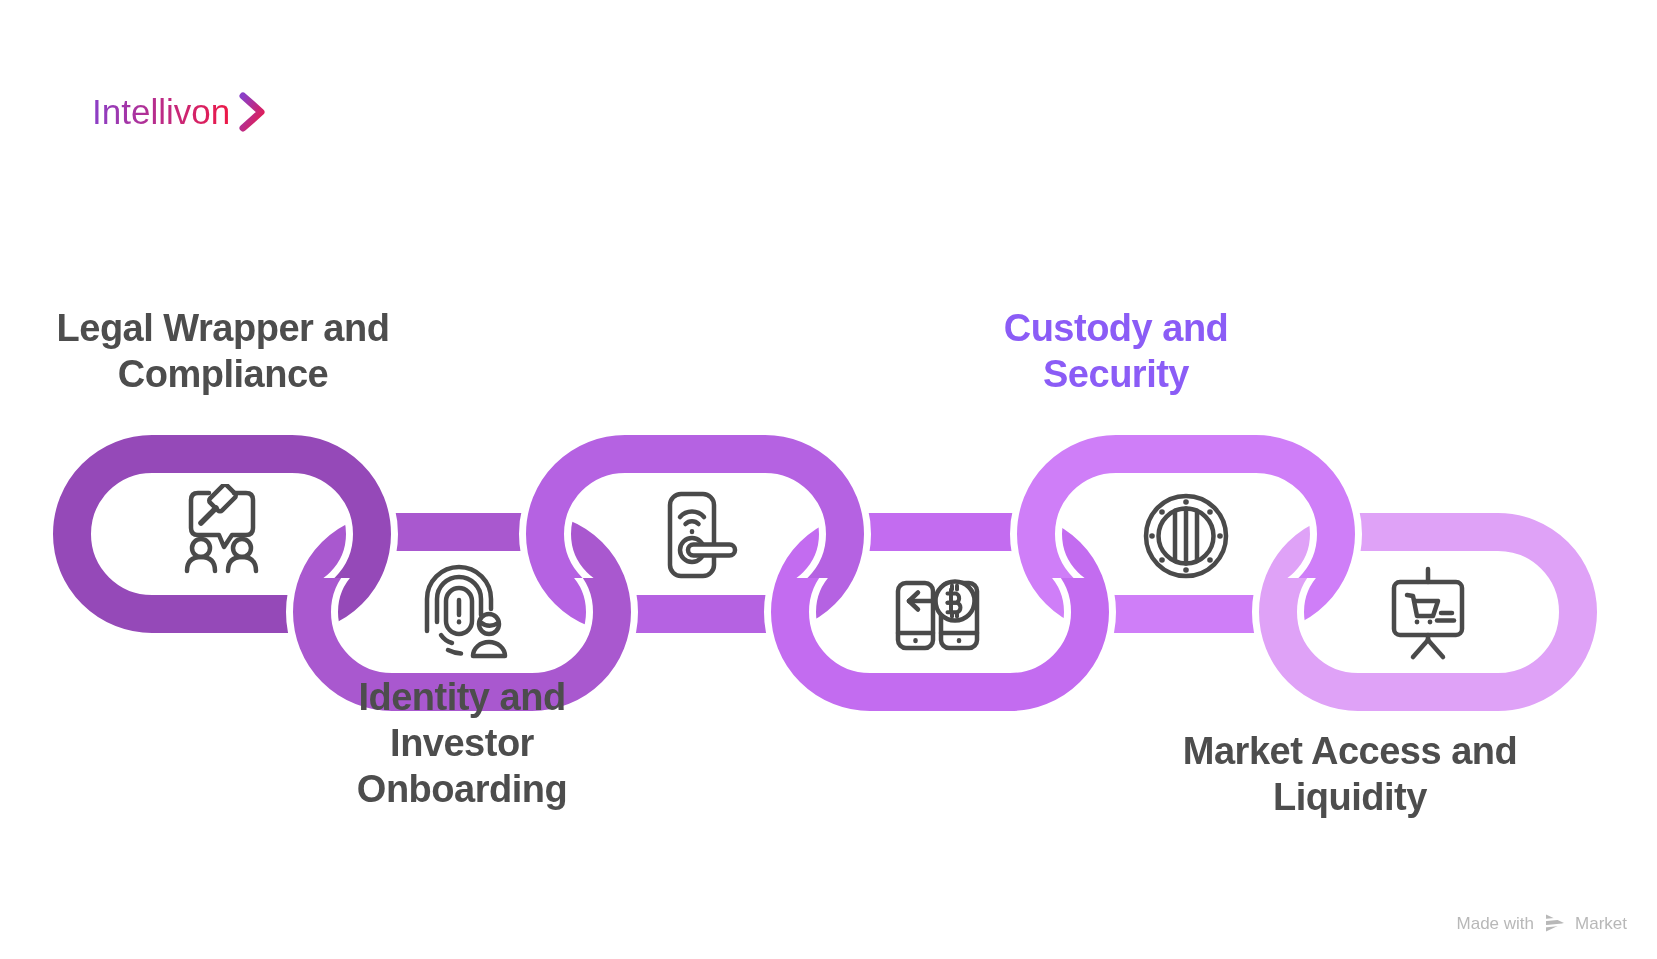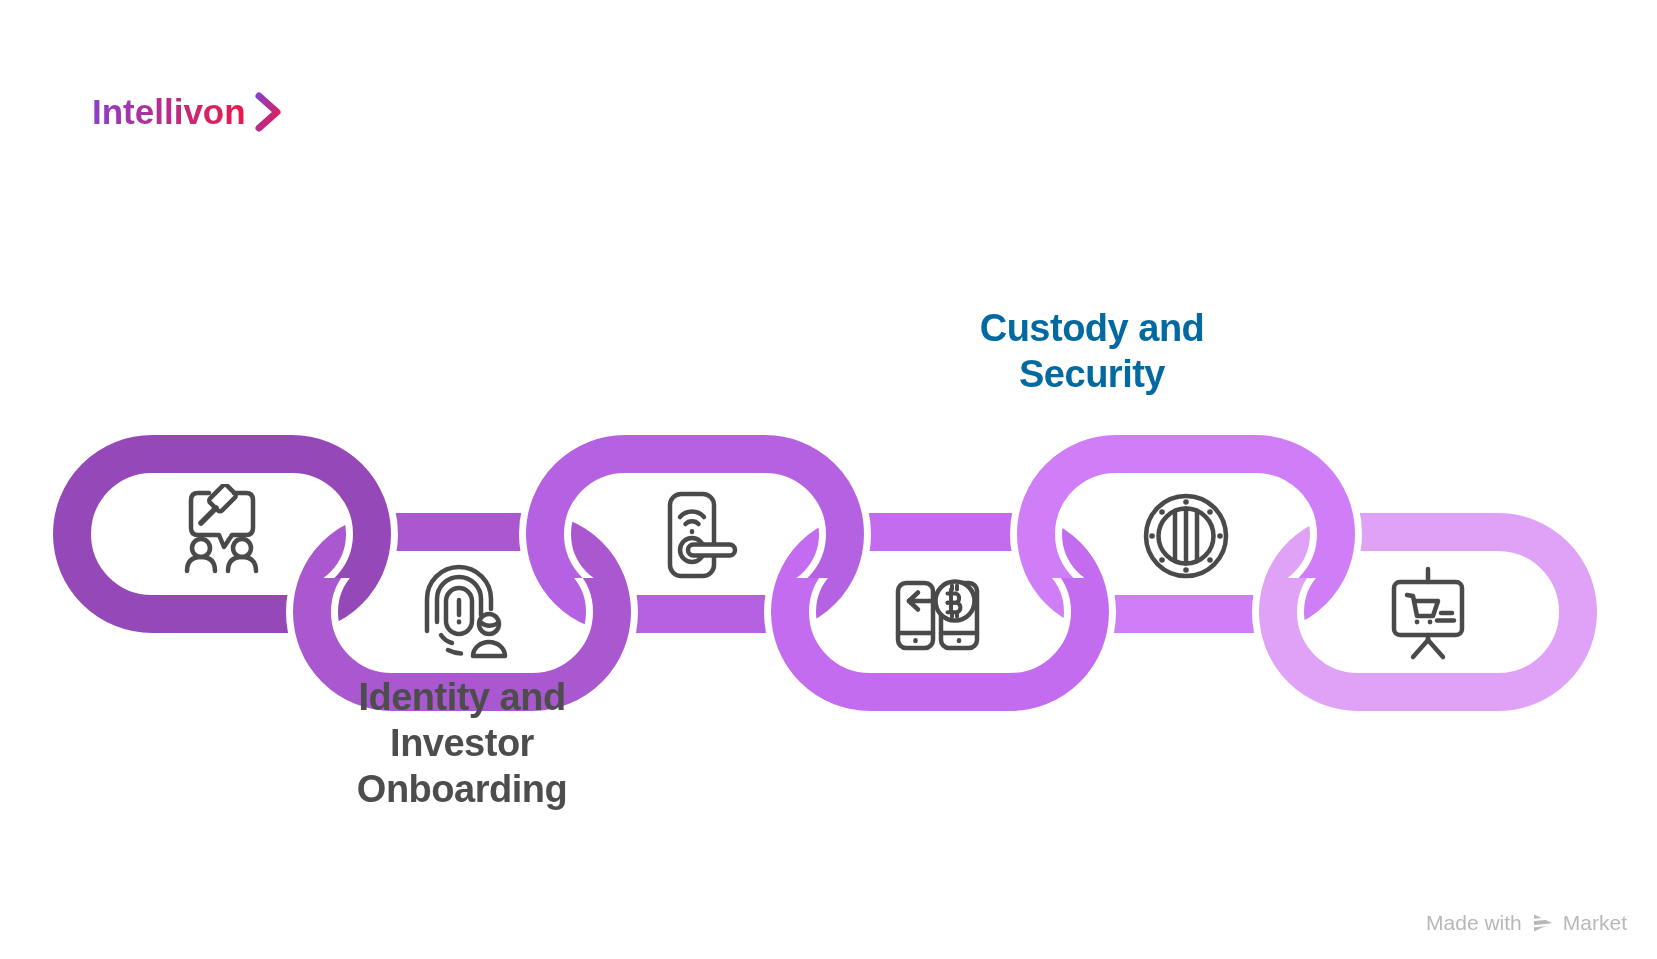--- a/index.html
+++ b/index.html
@@ -5,26 +5,26 @@
 <style>
   html,body{margin:0;padding:0;background:#fff;}
   .canvas{position:relative;width:1657px;height:959px;background:#fff;overflow:hidden;
           font-family:"Liberation Sans",sans-serif;}
   .chain-svg{position:absolute;left:0;top:0;width:1657px;height:959px;}
   .link-icon{position:absolute;width:104px;height:104px;}
   .link-icon svg{width:100%;height:100%;display:block;}
   .chain-label{position:absolute;width:420px;text-align:center;font-weight:bold;
                font-size:38px;line-height:46px;letter-spacing:-0.5px;white-space:pre-line;}
   .logo{position:absolute;left:92px;top:90px;display:flex;align-items:center;gap:7px;}
-  .logo-text{font-size:35px;font-weight:700;
+  .logo-text{font-size:35px;font-weight:400;
              background:linear-gradient(90deg,var(--g1,#8a3fc8),var(--g2,#ed1846));
              -webkit-background-clip:text;background-clip:text;color:transparent;}
   .logo-chevron{display:block;}
   .footer{position:absolute;right:30px;bottom:24px;display:flex;align-items:center;gap:9px;
-          font-size:21px;font-weight:500;}
+          font-size:17px;font-weight:500;}
   .napkin-icon{display:block;}
 </style>
 </head>
 <body>
 
 <div class="canvas">
 
   <div class="logo">
     <span class="logo-text" style="--g1: #8a3fc8; --g2: #ed1846;">Intellivon</span>
     <svg class="logo-chevron" width="30" height="44" viewBox="0 0 30 44">
@@ -170,25 +170,29 @@
         <g fill="currentColor" stroke="none">
           <circle cx="41" cy="60" r="2.4"></circle>
             <circle cx="54" cy="60" r="2.4"></circle>
         </g>
         <path d="M65,51 h11"></path>
           <path d="M61,58.5 h17"></path>
       </g>
     </svg>
   </div>
 
+  <div class="chain-label" style="left: 13px; top: 305px; color: rgb(77, 77, 77);">Legal Wrapper and
+Compliance</div>
   <div class="chain-label" style="left: 252px; top: 674px; color: rgb(77, 77, 77);">Identity and
 Investor
 Onboarding</div>
-  <div class="chain-label" style="left: 882px; top: 305px; color: #0369a1;">Custody and
+  <div class="chain-label" style="left: 906px; top: 305px; color: #8b5cf6;">Custody and
 Security</div>
+  <div class="chain-label" style="left: 1140px; top: 728px; color: rgb(77, 77, 77);">Market Access and
+Liquidity</div>
 
   <div class="footer" style="color: rgb(184, 184, 184);">
     <span>Made with</span>
     <svg class="napkin-icon" width="23" height="23" viewBox="0 0 23 23">
       <path d="M3,2.5 L21,11 L3,19.5 Z" fill="currentColor"></path>
       <path d="M1,8.2 L22,6.2" stroke="#fff" stroke-width="2.2"></path>
       <path d="M1,14.4 L22,12.4" stroke="#fff" stroke-width="2.2"></path>
     </svg>
     <span>Market</span>
   </div>

